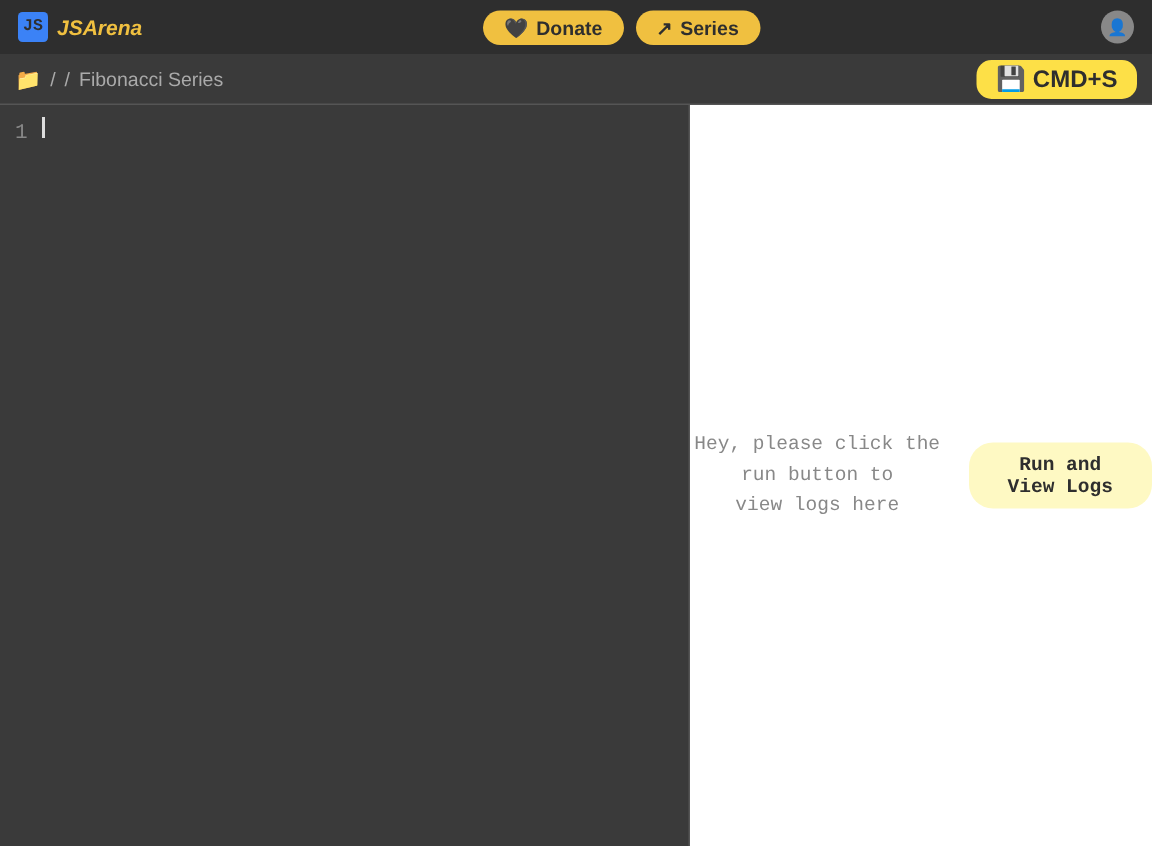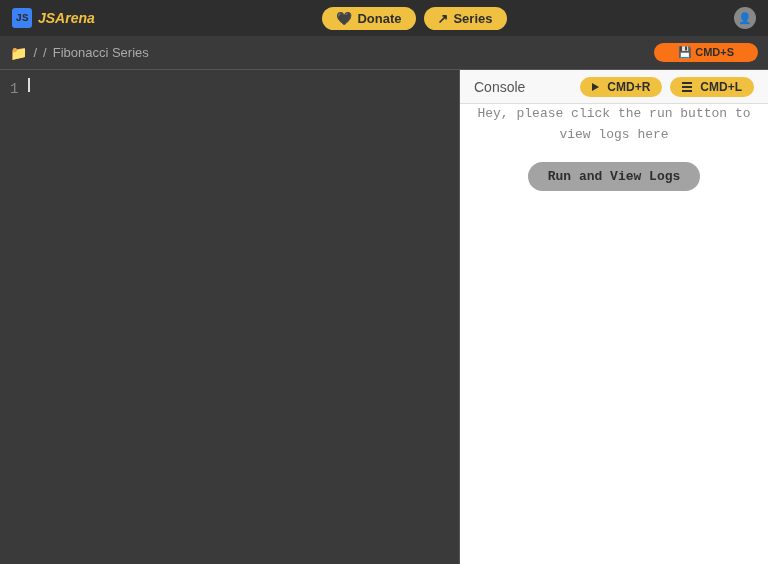--- a/index.html
+++ b/index.html
@@ -125,26 +125,26 @@
       font-family: Arial, sans-serif;
     }
 
     .toolbar-right {
       display: flex;
       align-items: center;
       gap: 8px;
     }
 
     .toolbar-btn {
-      background: #f97316;
+      background: #fde047;
       color: #2e2e2e;
       border: none;
       border-radius: 10px;
-      padding: 3px 24px;
-      font-size: 11px;
+      padding: 3px 13px;
+      font-size: 16px;
       font-weight: bold;
       cursor: pointer;
       font-family: Arial, sans-serif;
     }
 
     .folder-icon {
       color: #f0c040;
       font-size: 14px;
     }
 
@@ -256,35 +256,34 @@
       cursor: pointer;
       display: flex;
       align-items: center;
       gap: 4px;
       font-family: Arial, sans-serif;
     }
 
     .console-body {
       flex: 1;
       display: flex;
-      flex-direction: column;
       align-items: center;
       gap: 16px;
     }
 
     .console-message {
       color: #888;
       font-size: 13px;
       font-family: 'Courier New', Courier, monospace;
       text-align: center;
       line-height: 1.6;
     }
 
     .run-view-btn {
-      background: #a3a3a3;
+      background: #fef9c3;
       color: #2e2e2e;
       border: none;
       border-radius: 16px;
       padding: 7px 20px;
       font-size: 13px;
       font-weight: bold;
       cursor: pointer;
       font-family: 'Courier New', Courier, monospace;
     }
   </style>
@@ -333,37 +332,20 @@
   <div class="editor-panel">
     <div class="editor-content">
       <div class="editor-line">
         <span class="line-numbers">1</span>
         <span class="cursor"></span>
       </div>
     </div>
   </div>
 
   <div class="console-panel">
-    <div class="console-header">
-      <span class="console-title">Console</span>
-      <div class="console-buttons">
-        <button class="console-btn-run">
-          <span style="display:inline-block;width:0;height:0;border-top:4px solid transparent;border-bottom:4px solid transparent;border-left:7px solid #2e2e2e;margin-right:4px;"></span>
-          <span>CMD+R</span>
-        </button>
-        <button class="console-btn-log">
-          <span style="display:inline-flex;flex-direction:column;gap:2px;margin-right:4px;vertical-align:middle;">
-            <span style="display:block;width:10px;height:2px;background:#2e2e2e;"></span>
-            <span style="display:block;width:10px;height:2px;background:#2e2e2e;"></span>
-            <span style="display:block;width:10px;height:2px;background:#2e2e2e;"></span>
-          </span>
-          <span>CMD+L</span>
-        </button>
-      </div>
-    </div>
     <div class="console-body">
       <p class="console-message">
         <span>Hey, please click the run button to</span><br>
         <span>view logs here</span>
       </p>
       <button class="run-view-btn">
         <span>Run and View Logs</span>
       </button>
     </div>
   </div>

